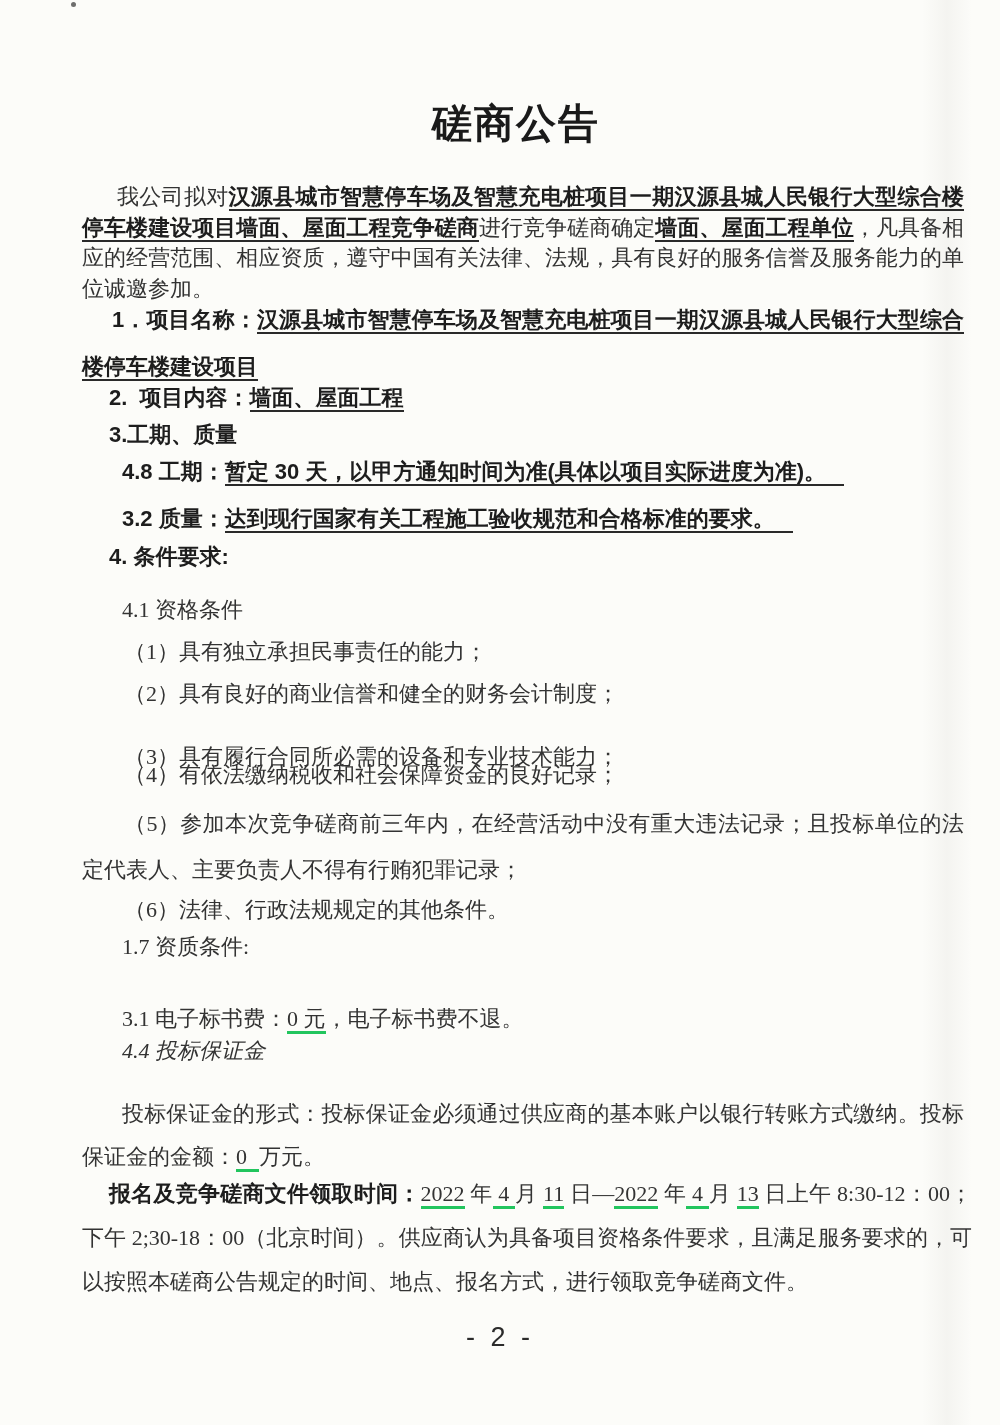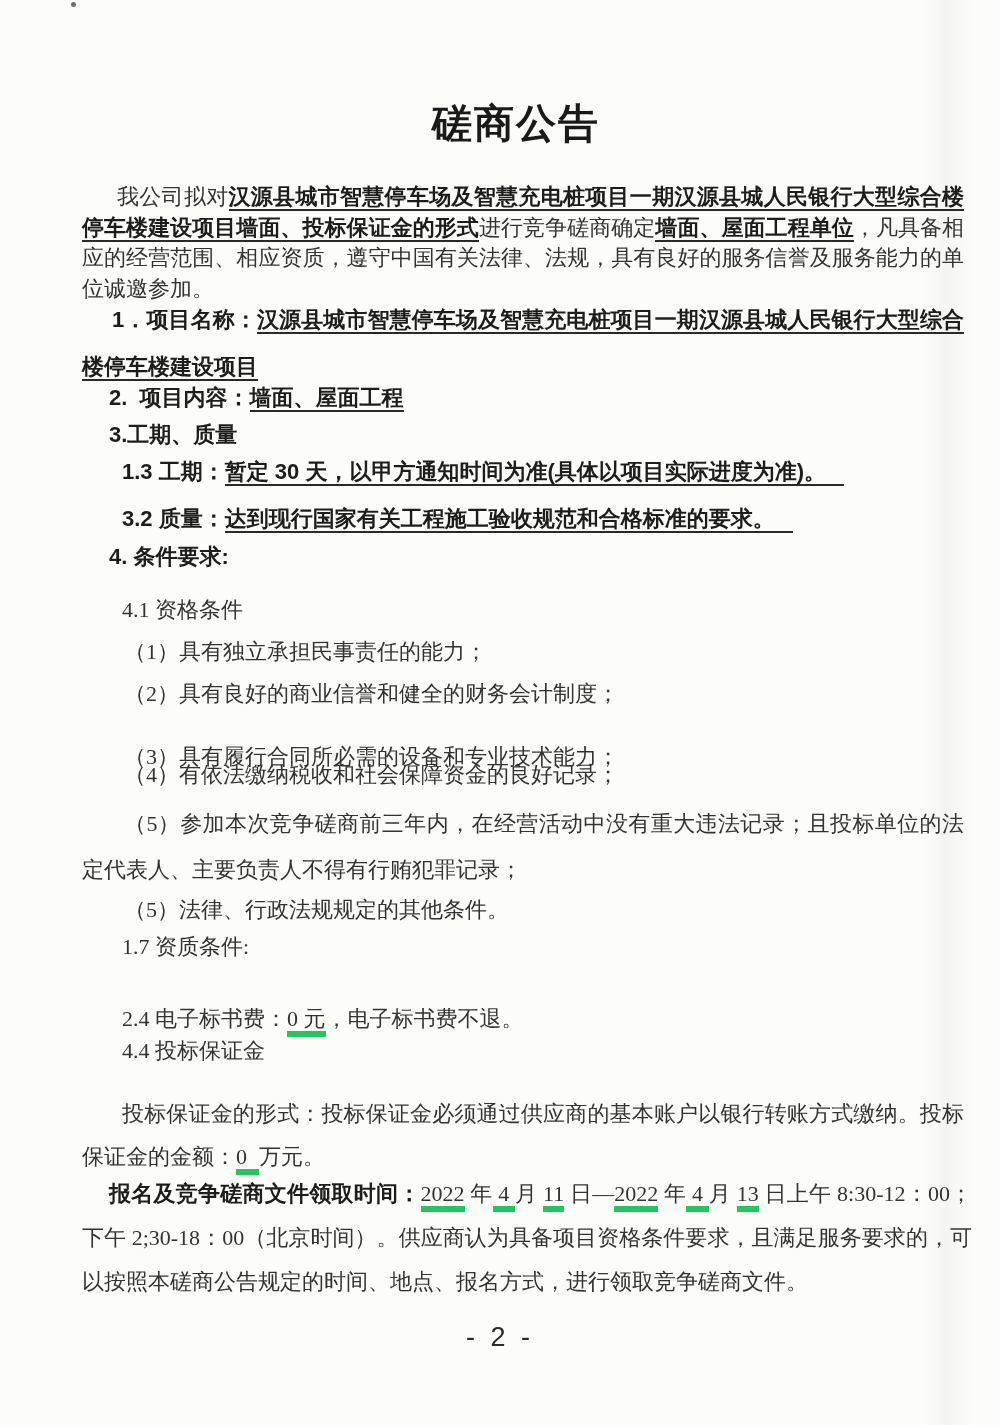--- a/index.html
+++ b/index.html
@@ -28,21 +28,21 @@
     position:absolute;top:82px;left:0;width:1000px;margin:16px;
     text-align:center;font-size:40px;line-height:52px;font-weight:700;
     font-family:"Liberation Serif","DejaVu Serif",serif;
     color:#1a1a1a;letter-spacing:2px;
   }
   .hei{
     font-family:"Liberation Sans","DejaVu Sans",sans-serif;
     font-weight:700;color:#1d1d1d;
   }
   .u2{border-bottom:2.5px solid #2a2a2a;}
-  .u1{border-bottom:6px solid #22c55e;}
+  .u1{border-bottom:3px solid #22c55e;}
   .ext{padding-right:18px;}
   .gap{padding-right:12px;}
 
   #intro{top:182px;line-height:30.5px;text-indent:35px;}
   #item1{top:296px;line-height:47px;text-indent:30px;}
   #item2{top:383px;text-indent:27px;}
   #item3{top:420px;text-indent:27px;}
   #item3-1{top:457px;text-indent:40px;}
   #item3-2{top:504px;text-indent:40px;}
   #item4{top:542px;text-indent:27px;}
@@ -50,64 +50,64 @@
   .cond{text-indent:42px;}
   #cond1{top:637px;}
   #cond2{top:679px;}
   #cond3{top:722px;margin-top:20px;}
   #cond4{top:760px;}
   #cond5{top:801px;line-height:46px;}
   #cond6{top:895px;}
   #item4-2{top:932px;text-indent:40px;}
   #qual{top:964px;text-indent:27px;}
   #item4-3{top:1004px;text-indent:40px;}
-  #item4-4{top:1036px;text-indent:40px;}
+  #item4-4{top:1036px;text-indent:40px;font-style:italic;}
   #deposit{top:1092px;line-height:43px;text-indent:40px;}
   #signup{top:1172px;line-height:44px;text-indent:27px;width:890px;}
   #pagenum{
     top:1322px;left:0;width:1000px;text-align:center;
     font-size:27px;letter-spacing:4px;color:#2b2b2b;
     font-family:"Liberation Sans","DejaVu Sans",sans-serif;
   }
 </style>
 </head>
 <body>
 
 <div class="page">
   <div class="streak"></div>
   <div class="speck"></div>
 
   <h1 class="title">磋商公告</h1>
 
-  <p id="intro" class="block"><span>我公司拟对</span><span class="hei u2">汉源县城市智慧停车场及智慧充电桩项目一期汉源县城人民银行大型综合楼停车楼建设项目墙面、投标保证金的形式</span><span>进行竞争磋商确定</span><span class="hei u2">墙面、屋面工程单位</span><span>，凡具备相应的经营范围、相应资质，遵守中国有关法律、法规，具有良好的服务信誉及服务能力的单位诚邀参加。</span></p>
+  <p id="intro" class="block"><span>我公司拟对</span><span class="hei u2">汉源县城市智慧停车场及智慧充电桩项目一期汉源县城人民银行大型综合楼停车楼建设项目墙面、屋面工程竞争磋商</span><span>进行竞争磋商确定</span><span class="hei u2">墙面、屋面工程单位</span><span>，凡具备相应的经营范围、相应资质，遵守中国有关法律、法规，具有良好的服务信誉及服务能力的单位诚邀参加。</span></p>
 
   <p id="item1" class="block"><span class="hei">1．项目名称：</span><span class="hei u2">汉源县城市智慧停车场及智慧充电桩项目一期汉源县城人民银行大型综合楼停车楼建设项目</span></p>
 
   <p id="item2" class="block"><span class="hei">2.&nbsp; 项目内容：</span><span class="hei u2">墙面、屋面工程</span></p>
 
   <p id="item3" class="block hei">3.工期、质量</p>
 
-  <p id="item3-1" class="block"><span class="hei">1.3 工期：</span><span class="hei u2 ext">暂定 30 天，以甲方通知时间为准(具体以项目实际进度为准)。</span></p>
+  <p id="item3-1" class="block"><span class="hei">4.8 工期：</span><span class="hei u2 ext">暂定 30 天，以甲方通知时间为准(具体以项目实际进度为准)。</span></p>
 
   <p id="item3-2" class="block"><span class="hei">3.2 质量：</span><span class="hei u2 ext">达到现行国家有关工程施工验收规范和合格标准的要求。</span></p>
 
   <p id="item4" class="block hei">4. 条件要求:</p>
 
   <p id="item4-1" class="block">4.1 资格条件</p>
 
   <p id="cond1" class="block cond">（1）具有独立承担民事责任的能力；</p>
   <p id="cond2" class="block cond">（2）具有良好的商业信誉和健全的财务会计制度；</p>
   <p id="cond3" class="block cond">（3）具有履行合同所必需的设备和专业技术能力；</p>
   <p id="cond4" class="block cond">（4）有依法缴纳税收和社会保障资金的良好记录；</p>
   <p id="cond5" class="block cond">（5）参加本次竞争磋商前三年内，在经营活动中没有重大违法记录；且投标单位的法定代表人、主要负责人不得有行贿犯罪记录；</p>
-  <p id="cond6" class="block cond">（5）法律、行政法规规定的其他条件。</p>
+  <p id="cond6" class="block cond">（6）法律、行政法规规定的其他条件。</p>
 
   <p id="item4-2" class="block">1.7 资质条件:</p>
 
-  <p id="item4-3" class="block"><span>2.4 电子标书费：</span><span class="u1">0 元</span><span>，电子标书费不退。</span></p>
+  <p id="item4-3" class="block"><span>3.1 电子标书费：</span><span class="u1">0 元</span><span>，电子标书费不退。</span></p>
 
   <p id="item4-4" class="block">4.4 投标保证金</p>
 
   <p id="deposit" class="block"><span>投标保证金的形式：投标保证金必须通过供应商的基本账户以银行转账方式缴纳。投标保证金的金额：</span><span class="u1 gap">0</span><span>万元。</span></p>
 
   <p id="signup" class="block"><span class="hei">报名及竞争磋商文件领取时间：</span><span class="u1">2022</span><span> 年</span><span class="u1"> 4 </span><span>月 </span><span class="u1">11</span><span> 日—</span><span class="u1">2022</span><span> 年</span><span class="u1"> 4 </span><span>月 </span><span class="u1">13</span><span> 日上午 8:30-12：00；下午 2;30-18：00（北京时间）。供应商认为具备项目资格条件要求，且满足服务要求的，可以按照本磋商公告规定的时间、地点、报名方式，进行领取竞争磋商文件。</span></p>
 
   <div id="pagenum" class="block">- 2 -</div>
 </div>
 

